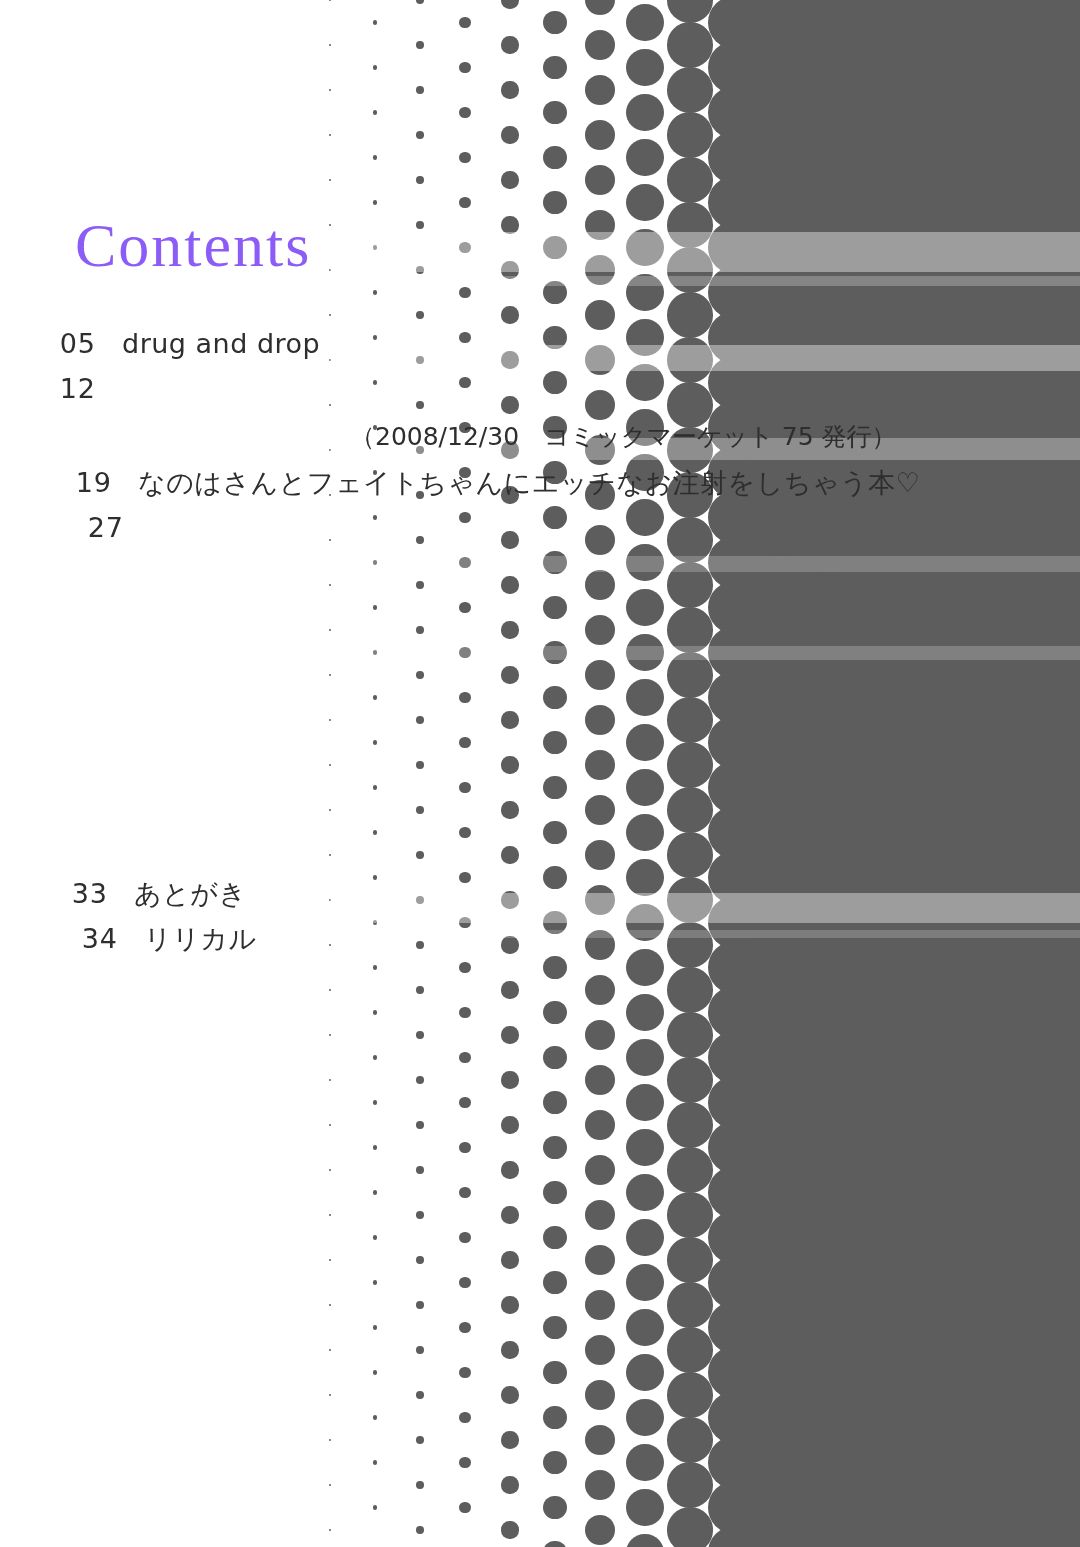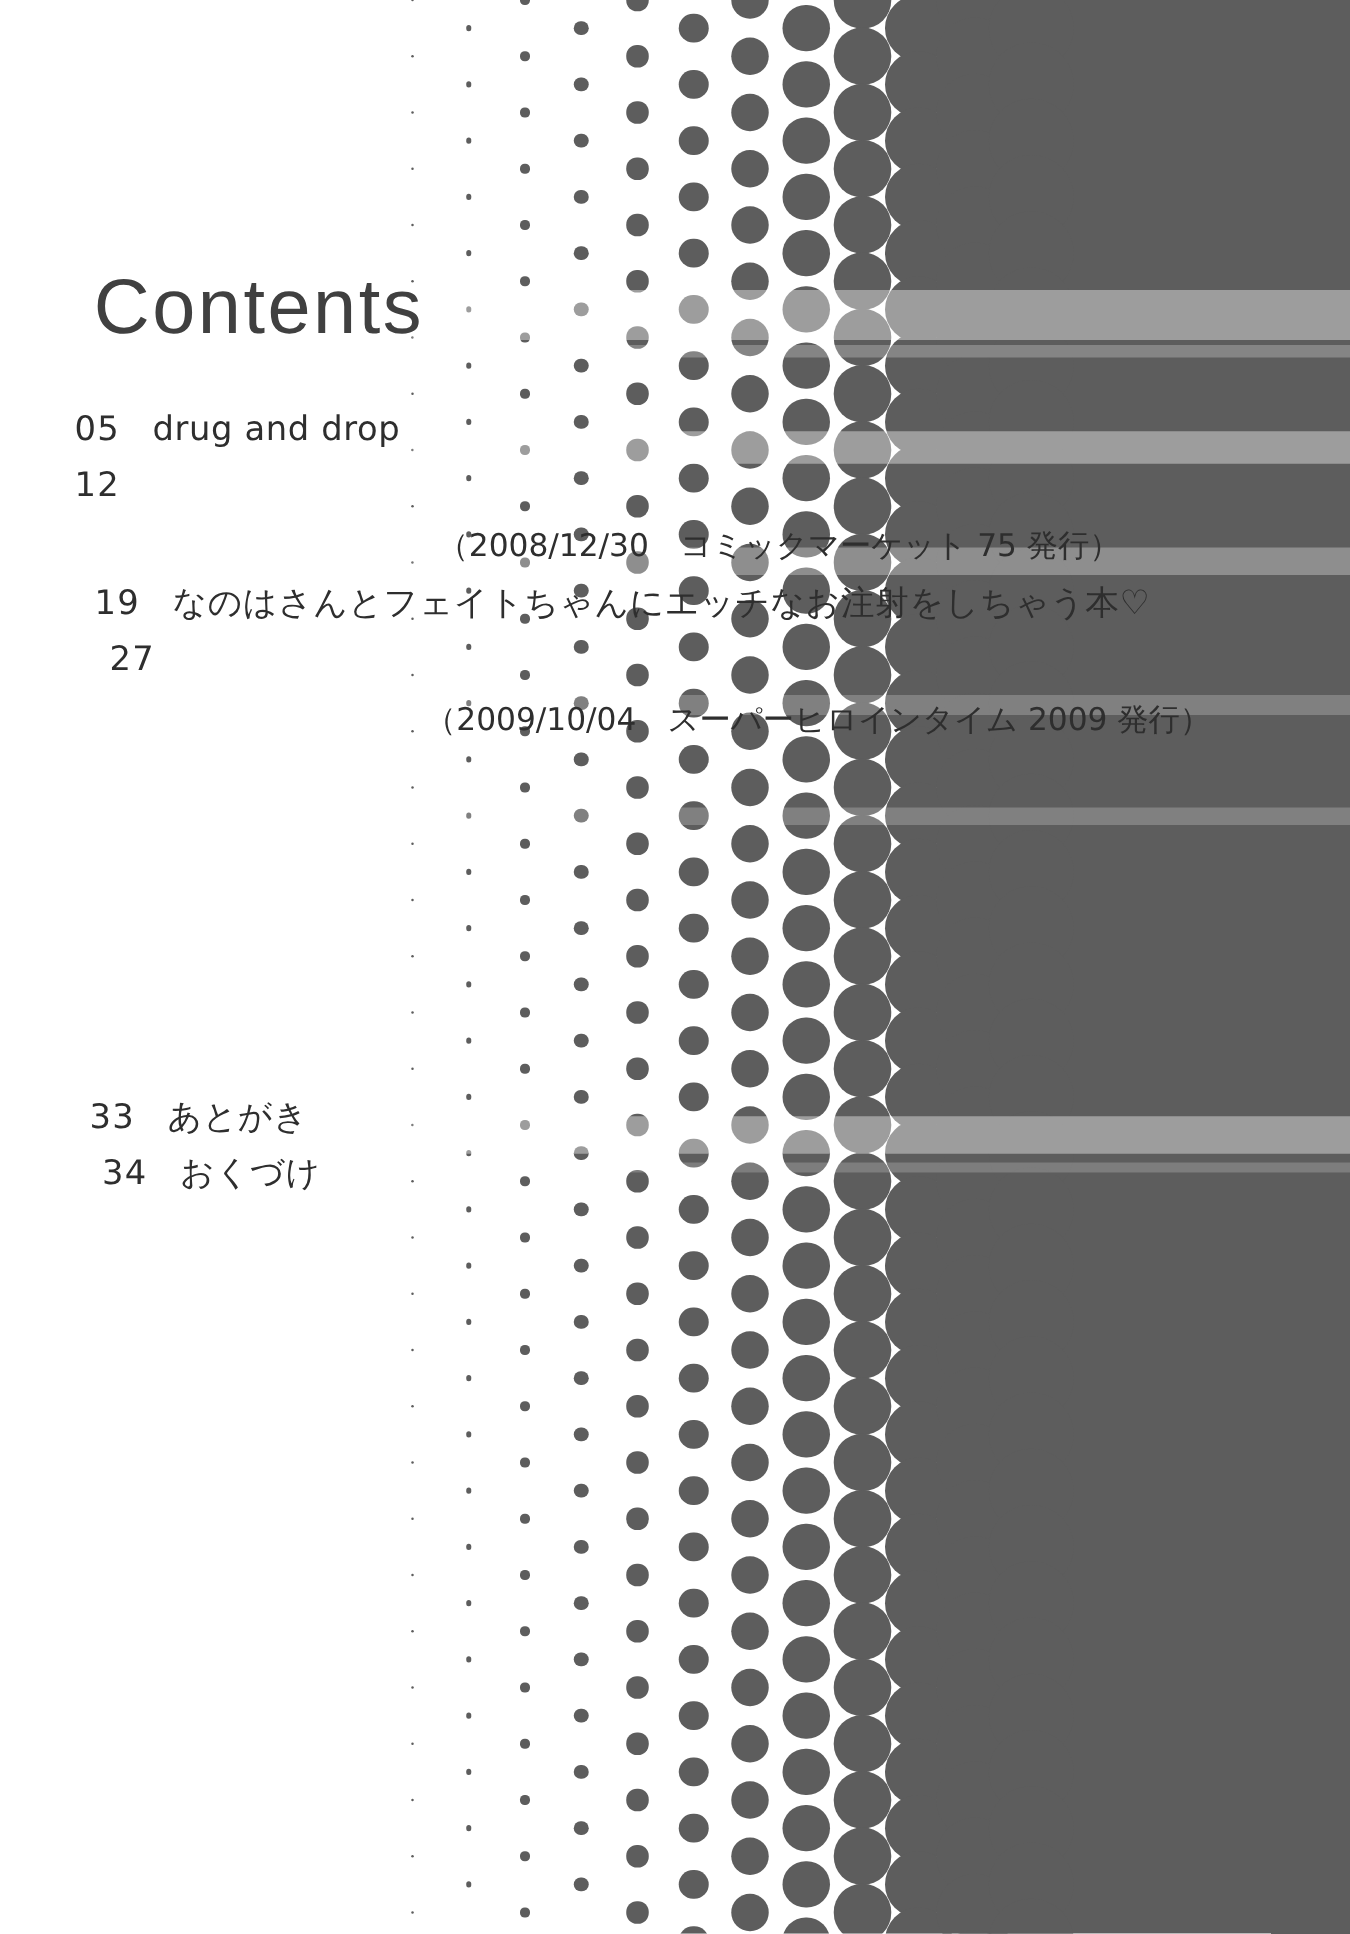--- a/index.html
+++ b/index.html
@@ -45,22 +45,22 @@
     pointer-events: none;
   }
 
   
   .contents-title {
     position: absolute;
     left: 75px;
     top: 210px;
     font-size: 62px;
     letter-spacing: 2px;
-    color: #404040;
-    font-family: Liberation Sans, sans-serif;
+    color: #8b5cf6;
+    font-family: Liberation Serif, serif;
     font-weight: 400;
   }
 
   .toc {
     position: absolute;
     left: 0;
     top: 330px;
     width: 1080px;
   }
   .toc-row {
@@ -568,28 +568,27 @@
     <div class="toc-sub sub-i2">（2008/12/30　コミックマーケット 75 発行）</div>
 
     <div class="toc-row toc-entry row-19">
       <span class="toc-num">19</span>
       <span class="toc-label">なのはさんとフェイトちゃんにエッチなお注射をしちゃう本♡</span>
     </div>
 
     <div class="toc-row toc-entry row-27">
       <span class="toc-num">27</span>
     </div>
-    <div class="toc-sub sub-i4">（2009/10/04　スーパーヒロインタイム 2009 発行）</div>
 
   </div>
 
   <div class="back-group">
     <div class="toc-row toc-entry row-33">
       <span class="toc-num">33</span>
       <span class="toc-label">あとがき</span>
     </div>
     <div class="toc-row toc-entry row-34">
       <span class="toc-num">34</span>
-      <span class="toc-label">おくづけ</span>
+      <span class="toc-label">リリカル</span>
     </div>
   </div>
 
 </div>
 
 </body></html>

